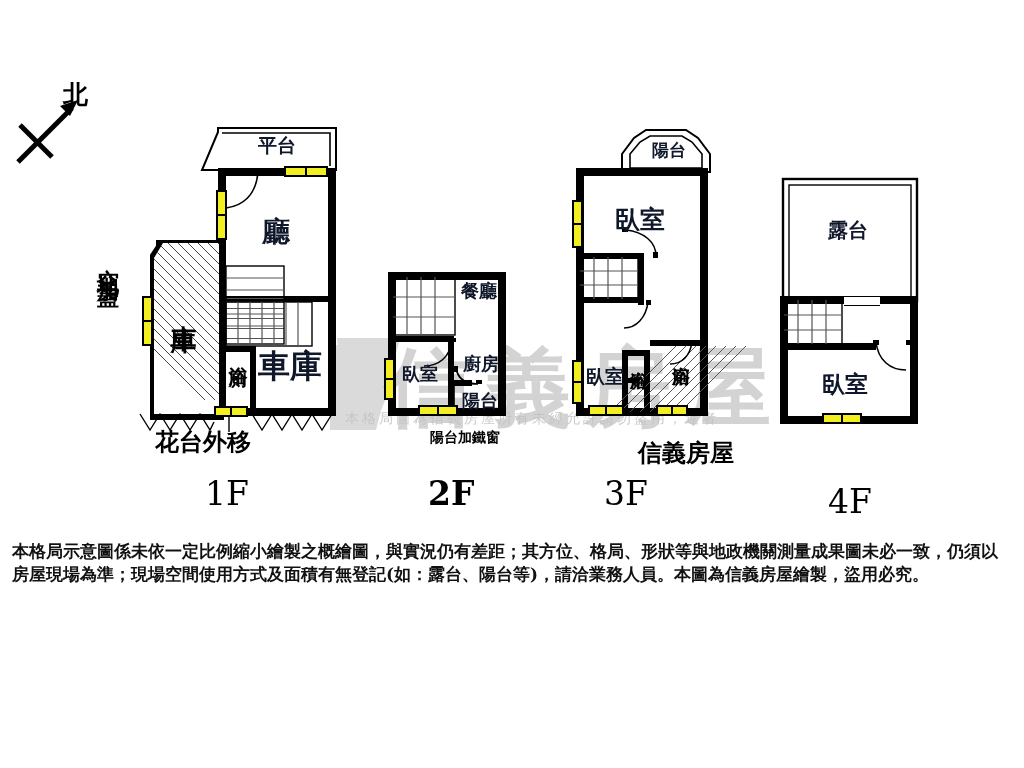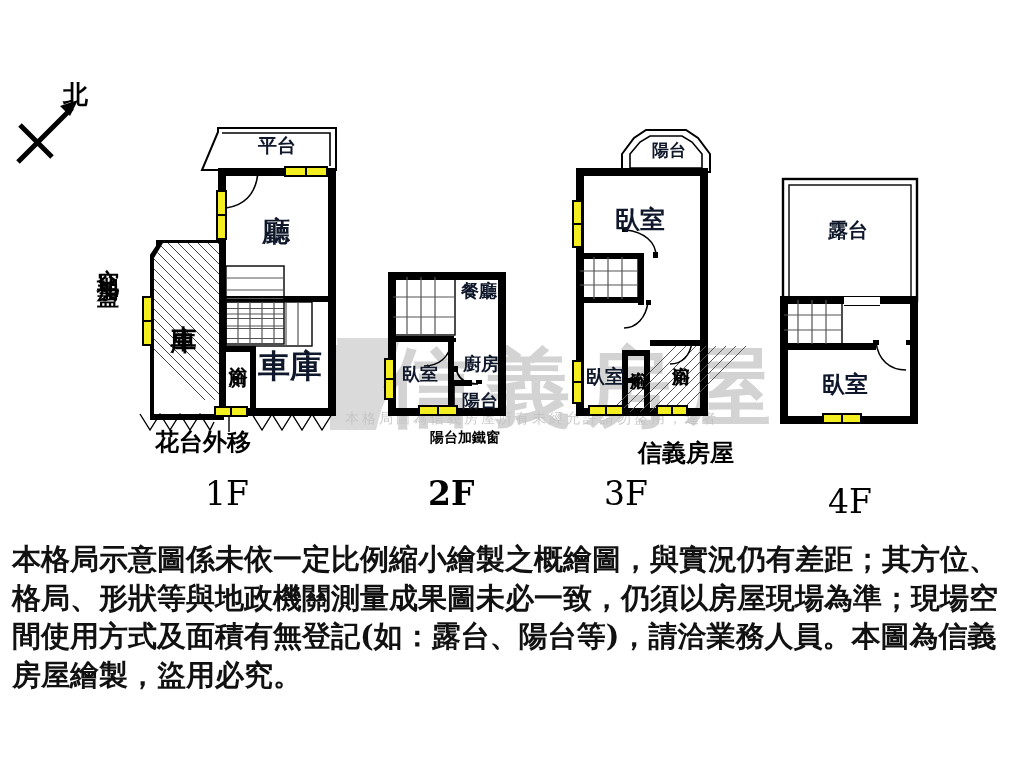--- a/index.html
+++ b/index.html
@@ -27,21 +27,21 @@
   .stairH{position:absolute;
      background-image:repeating-linear-gradient(to bottom,#555 0 1px,transparent 1px 10px);}
   
   .wm{position:absolute;pointer-events:none;}
   .wm-logo{position:absolute;color:#b9b9b9;opacity:.62;
            font-family:"DejaVu Serif","Liberation Serif",serif;font-weight:700;}
   .wm-line{position:absolute;color:#c2c2c2;opacity:.85;
            font-family:"DejaVu Sans","Liberation Sans",sans-serif;font-size:14px;letter-spacing:3px;white-space:nowrap;margin-left:8px;}
   .disclaimer{position:absolute;left:12px;top:540px;width:1000px;
               font-family:"DejaVu Serif","Liberation Serif",serif;font-weight:700;
-              font-size:29px;line-height:1.33;color:#111;text-align:left;}
+              font-size:17px;line-height:1.33;color:#111;text-align:left;}
   .compass-txt{position:absolute;font-family:"DejaVu Serif","Liberation Serif",serif;
                font-weight:700;font-size:25px;}
   svg{display:block;overflow:visible;}
 </style>
 </head>
 <body>
 
 <div id="stage">
 
   <div class="wm" style="left:0;top:0;width:1024px;height:768px;">

